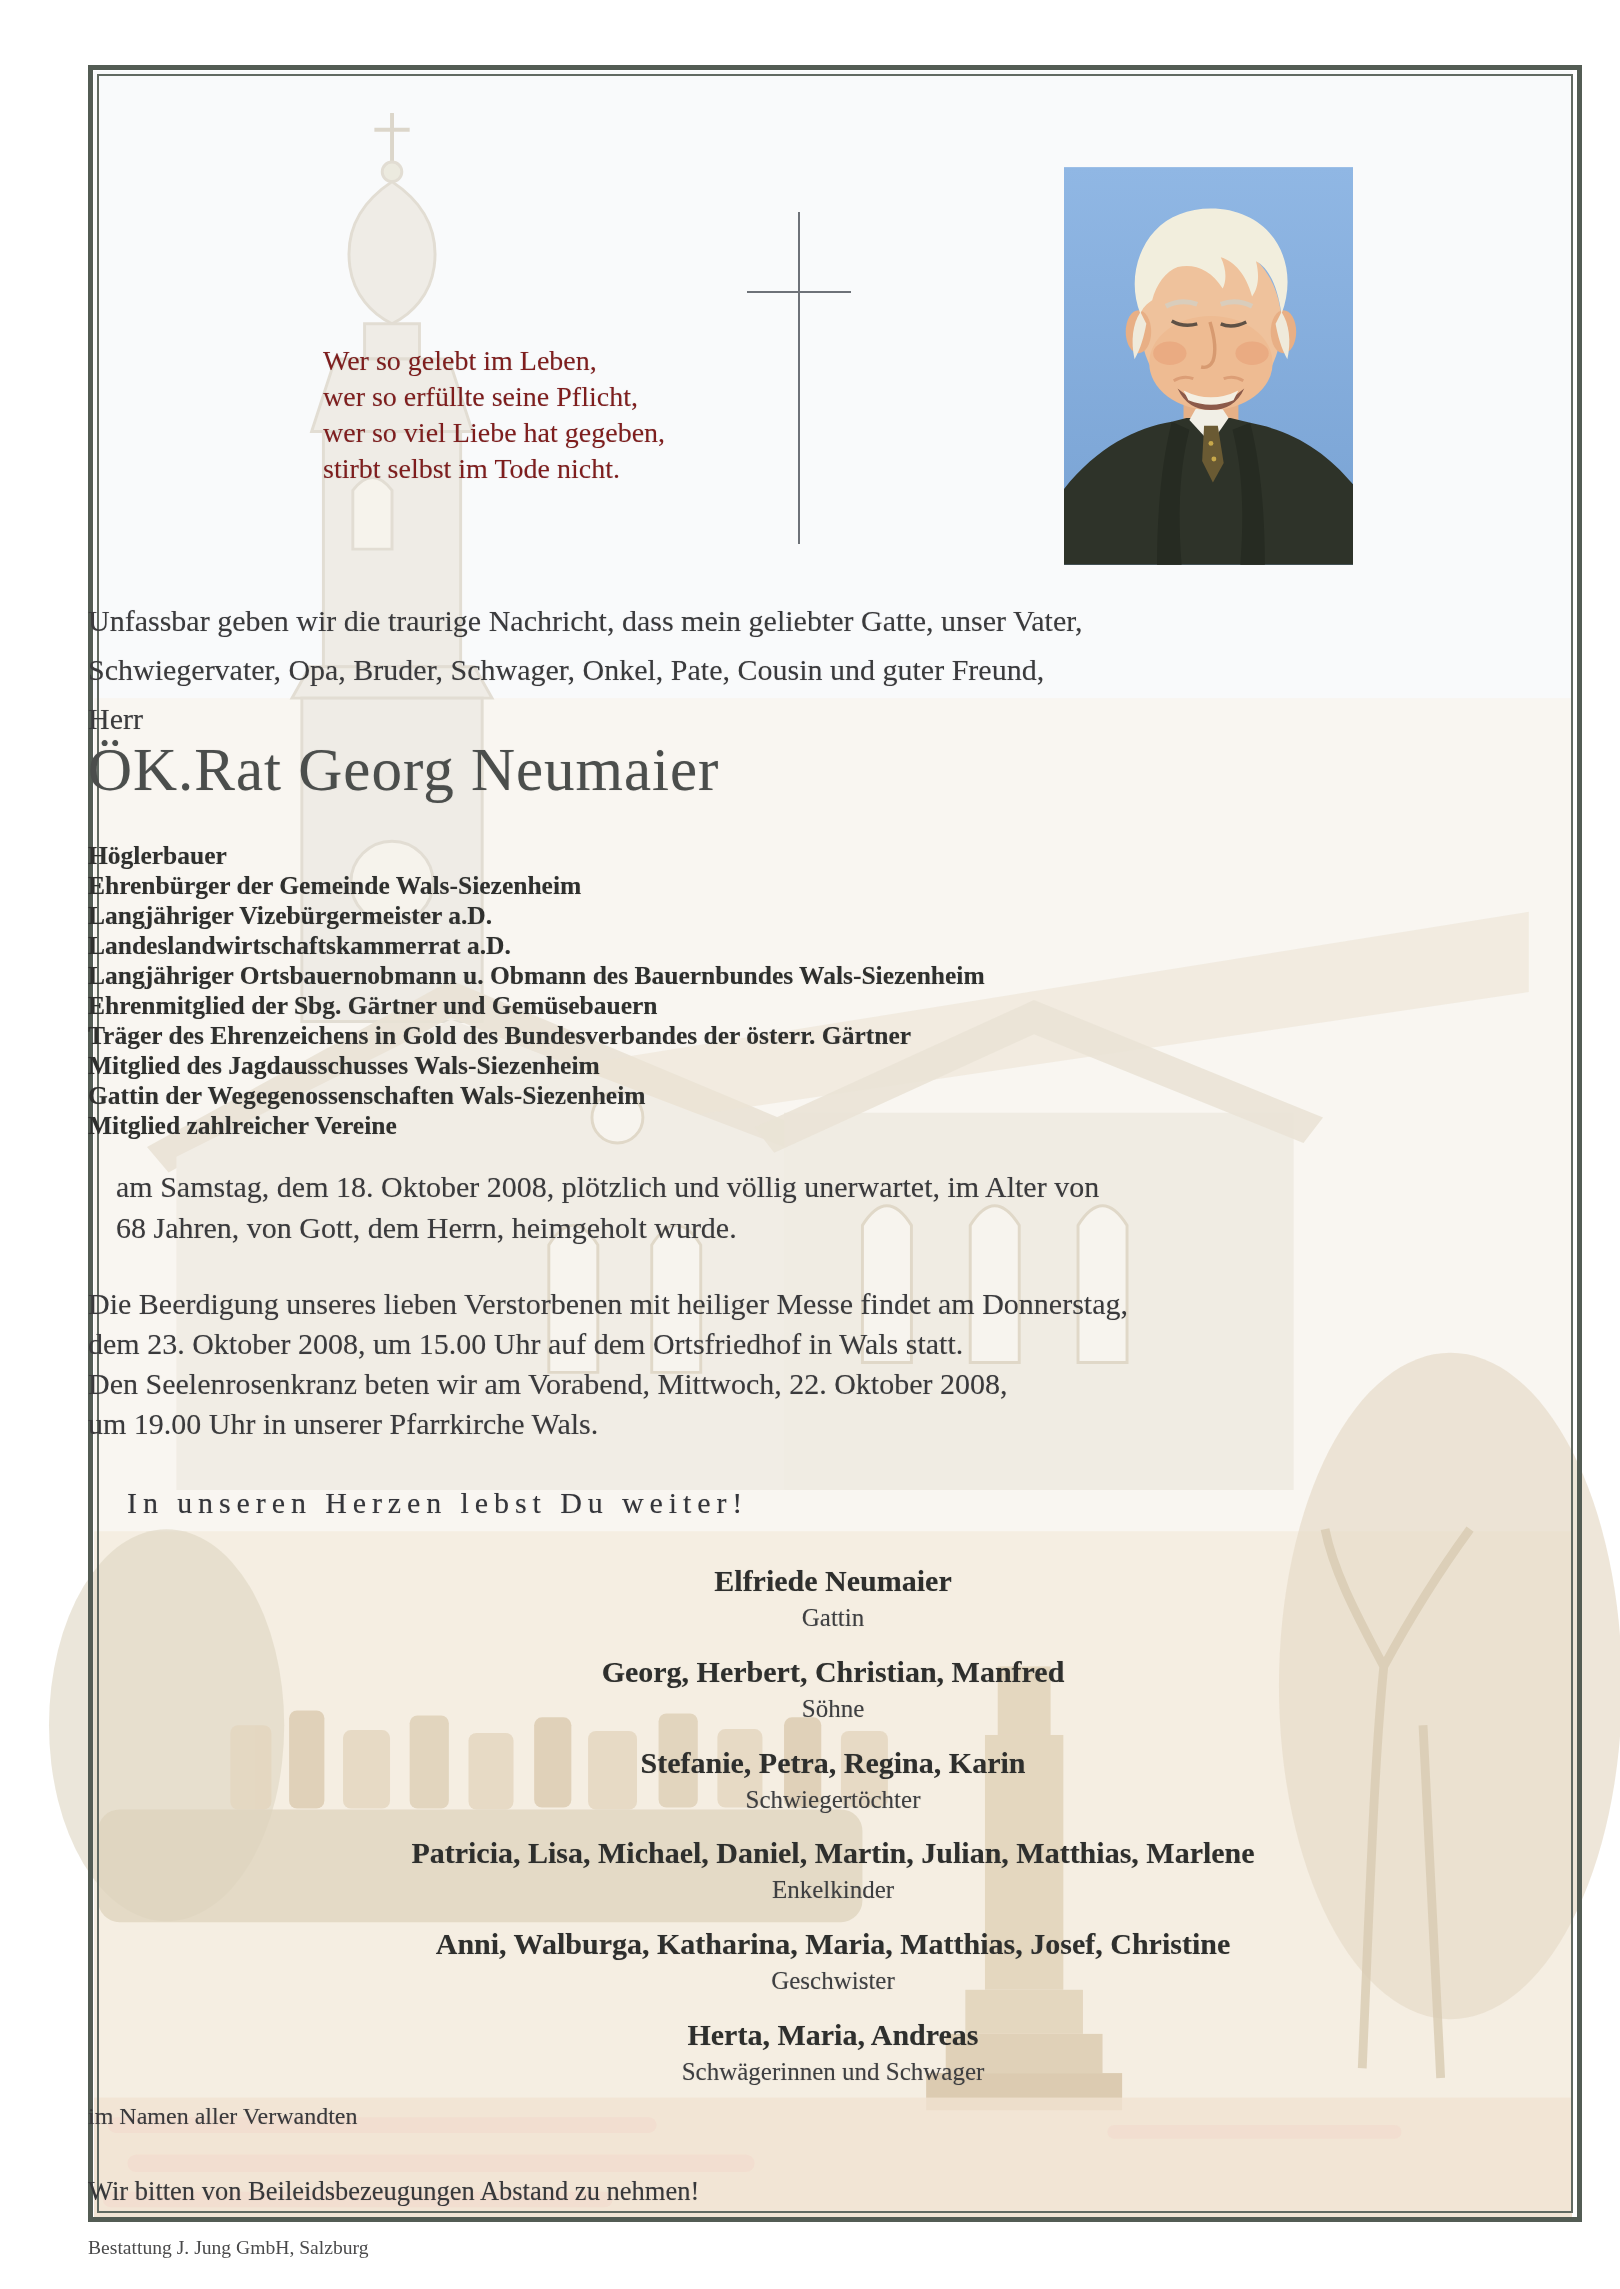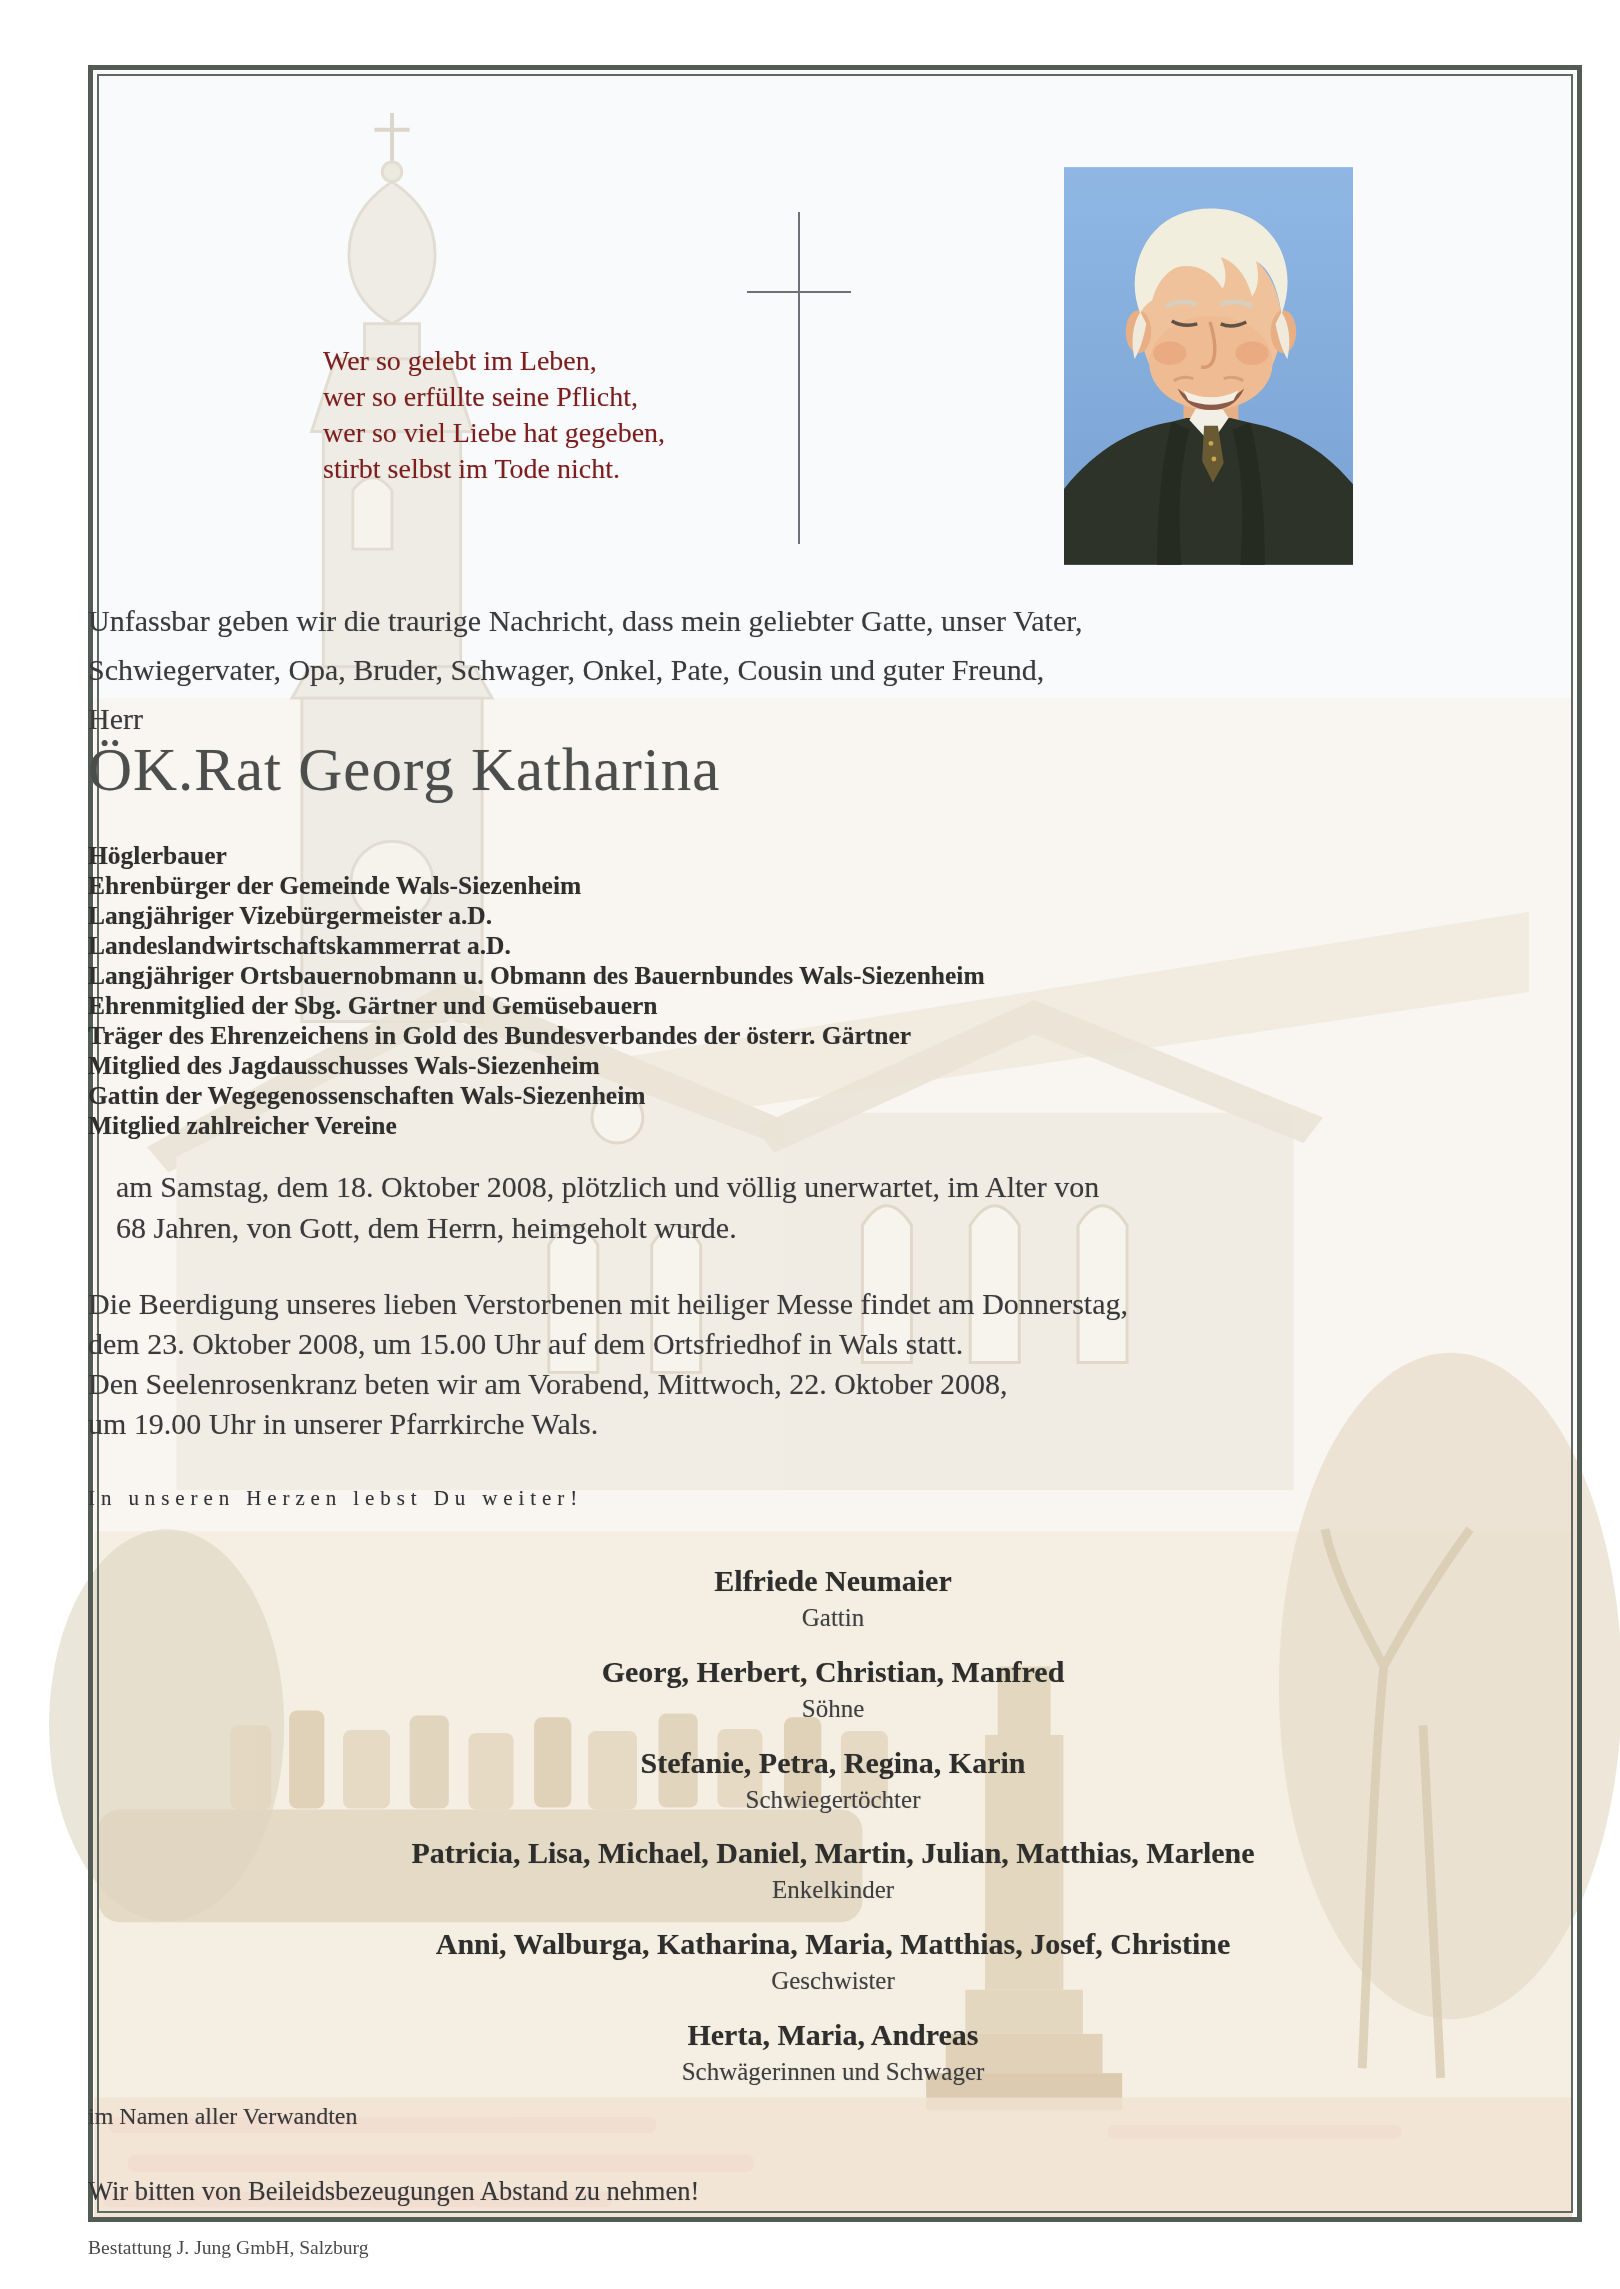--- a/index.html
+++ b/index.html
@@ -21,21 +21,21 @@
   .crossbar-v{position:absolute;left:798px;top:212px;width:2px;height:332px;background:#6e7278;}
   .crossbar-h{position:absolute;left:747px;top:291px;width:104px;height:2px;background:#6e7278;}
   .photo{position:absolute;left:1064px;top:167px;width:289px;height:398px;}
   .photo svg{display:block;width:100%;height:100%;}
   .centerblock{position:absolute;left:88px;width:1490px;text-align:left;}
   .intro{top:596px;font-size:30px;line-height:49px;}
   .name{top:735px;font-size:61px;font-weight:normal;color:#4b4e4c;letter-spacing:1px;margin:0;}
   .titles{top:841px;font-size:25.5px;line-height:30px;font-weight:bold;color:#2f302e;}
   .death{top:1166px;font-size:30px;line-height:41px;margin-left:28px;}
   .funeral{top:1284px;font-size:30px;line-height:40px;}
-  .motto{top:1486px;font-size:21px;letter-spacing:5.9px;color:#34353a;}
+  .motto{top:1486px;font-size:30px;letter-spacing:5.9px;color:#34353a;margin-left:39px;}
   .mgroup{position:absolute;left:88px;width:1490px;text-align:center;}
   .mnames{font-size:30px;font-weight:bold;color:#2e2f2d;line-height:41px;}
   .mrel{font-size:25px;color:#3e3f41;line-height:33px;}
   .closing{top:2103px;font-size:24px;}
   .condolence{top:2176px;font-size:26.5px;color:#37383a;}
   .footer{top:2237px;font-size:19.6px;color:#4a4a4b;}
 </style>
 </head>
 <body>
 
@@ -171,21 +171,21 @@
       <path d="M222,148 C230,160 232,178 228,196 C222,186 218,172 216,160 Z" fill="#efeadb"></path>
     </svg>
   </div>
 
   <div class="centerblock intro txt">
     <div>Unfassbar geben wir die traurige Nachricht, dass mein geliebter Gatte, unser Vater,</div>
     <div>Schwiegervater, Opa, Bruder, Schwager, Onkel, Pate, Cousin und guter Freund,</div>
     <div>Herr</div>
   </div>
 
-  <h1 class="centerblock name txt">ÖK.Rat Georg Katharina</h1>
+  <h1 class="centerblock name txt">ÖK.Rat Georg Neumaier</h1>
 
   <div class="centerblock titles txt">
     <div>Höglerbauer</div>
     <div>Ehrenbürger der Gemeinde Wals-Siezenheim</div>
     <div>Langjähriger Vizebürgermeister a.D.</div>
     <div>Landeslandwirtschaftskammerrat a.D.</div>
     <div>Langjähriger Ortsbauernobmann u. Obmann des Bauernbundes Wals-Siezenheim</div>
     <div>Ehrenmitglied der Sbg. Gärtner und Gemüsebauern</div>
     <div>Träger des Ehrenzeichens in Gold des Bundesverbandes der österr. Gärtner</div>
     <div>Mitglied des Jagdausschusses Wals-Siezenheim</div>

